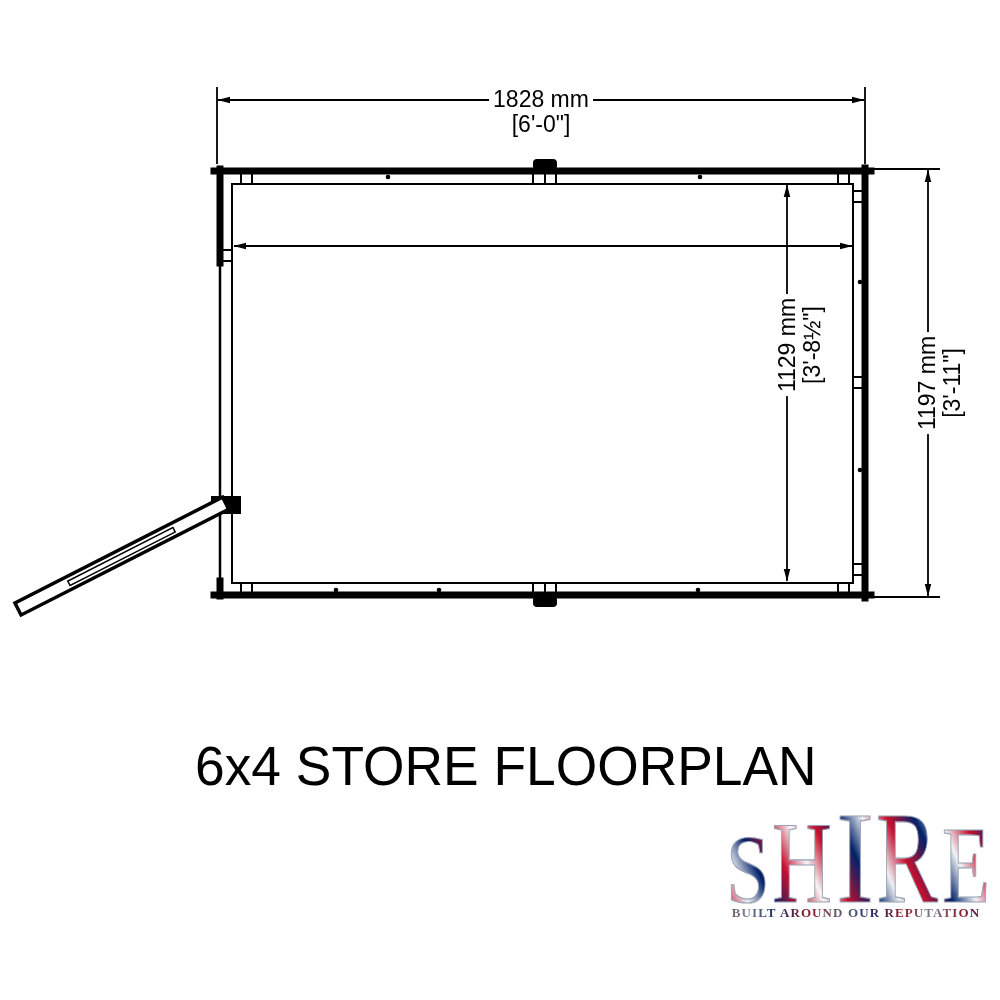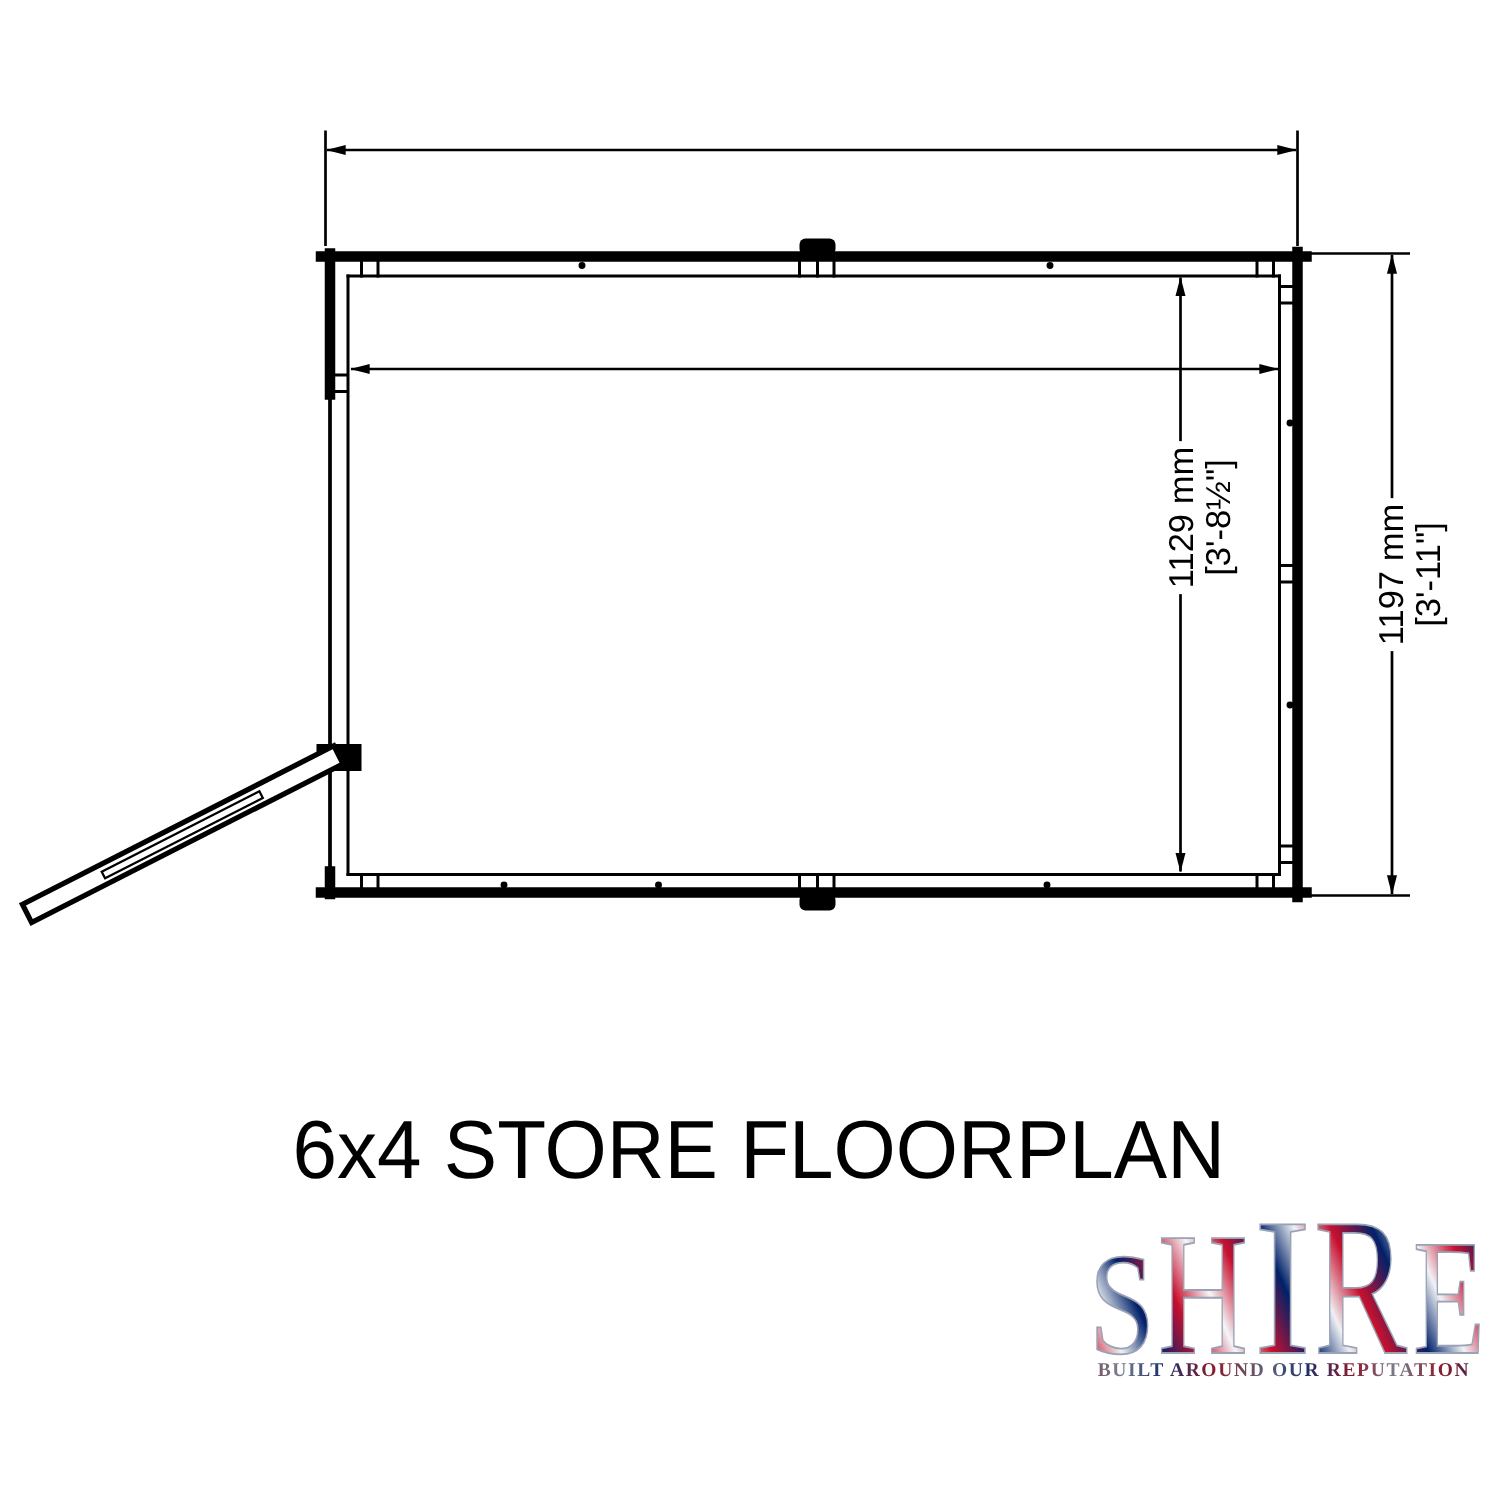--- a/index.html
+++ b/index.html
@@ -111,20 +111,24 @@
       <line x1="874" y1="169" x2="940" y2="169"></line>
       <line x1="874" y1="597" x2="940" y2="597"></line>
 
       <line x1="218" y1="100" x2="864" y2="100" marker-start="url(#arr)" marker-end="url(#arr)"></line>
       <line x1="234" y1="246" x2="852" y2="246" marker-start="url(#arr)" marker-end="url(#arr)"></line>
       <line x1="787" y1="185" x2="787" y2="581" marker-start="url(#arr)" marker-end="url(#arr)"></line>
       <line x1="928" y1="170" x2="928" y2="596" marker-start="url(#arr)" marker-end="url(#arr)"></line>
     </g>
   </svg>
 
+  <div class="dlab" style="left:541px;top:112px;">
+    <span>1828 mm</span>
+    <span>[6'-0"]</span>
+  </div>
   <div class="dlab v" style="left:800px;top:345px;">
     <span>1129 mm</span>
     <span>[3'-8½"]</span>
   </div>
   <div class="dlab v" style="left:940px;top:383px;">
     <span>1197 mm</span>
     <span>[3'-11"]</span>
   </div>
 
   <div class="title">6x4 STORE FLOORPLAN</div>

